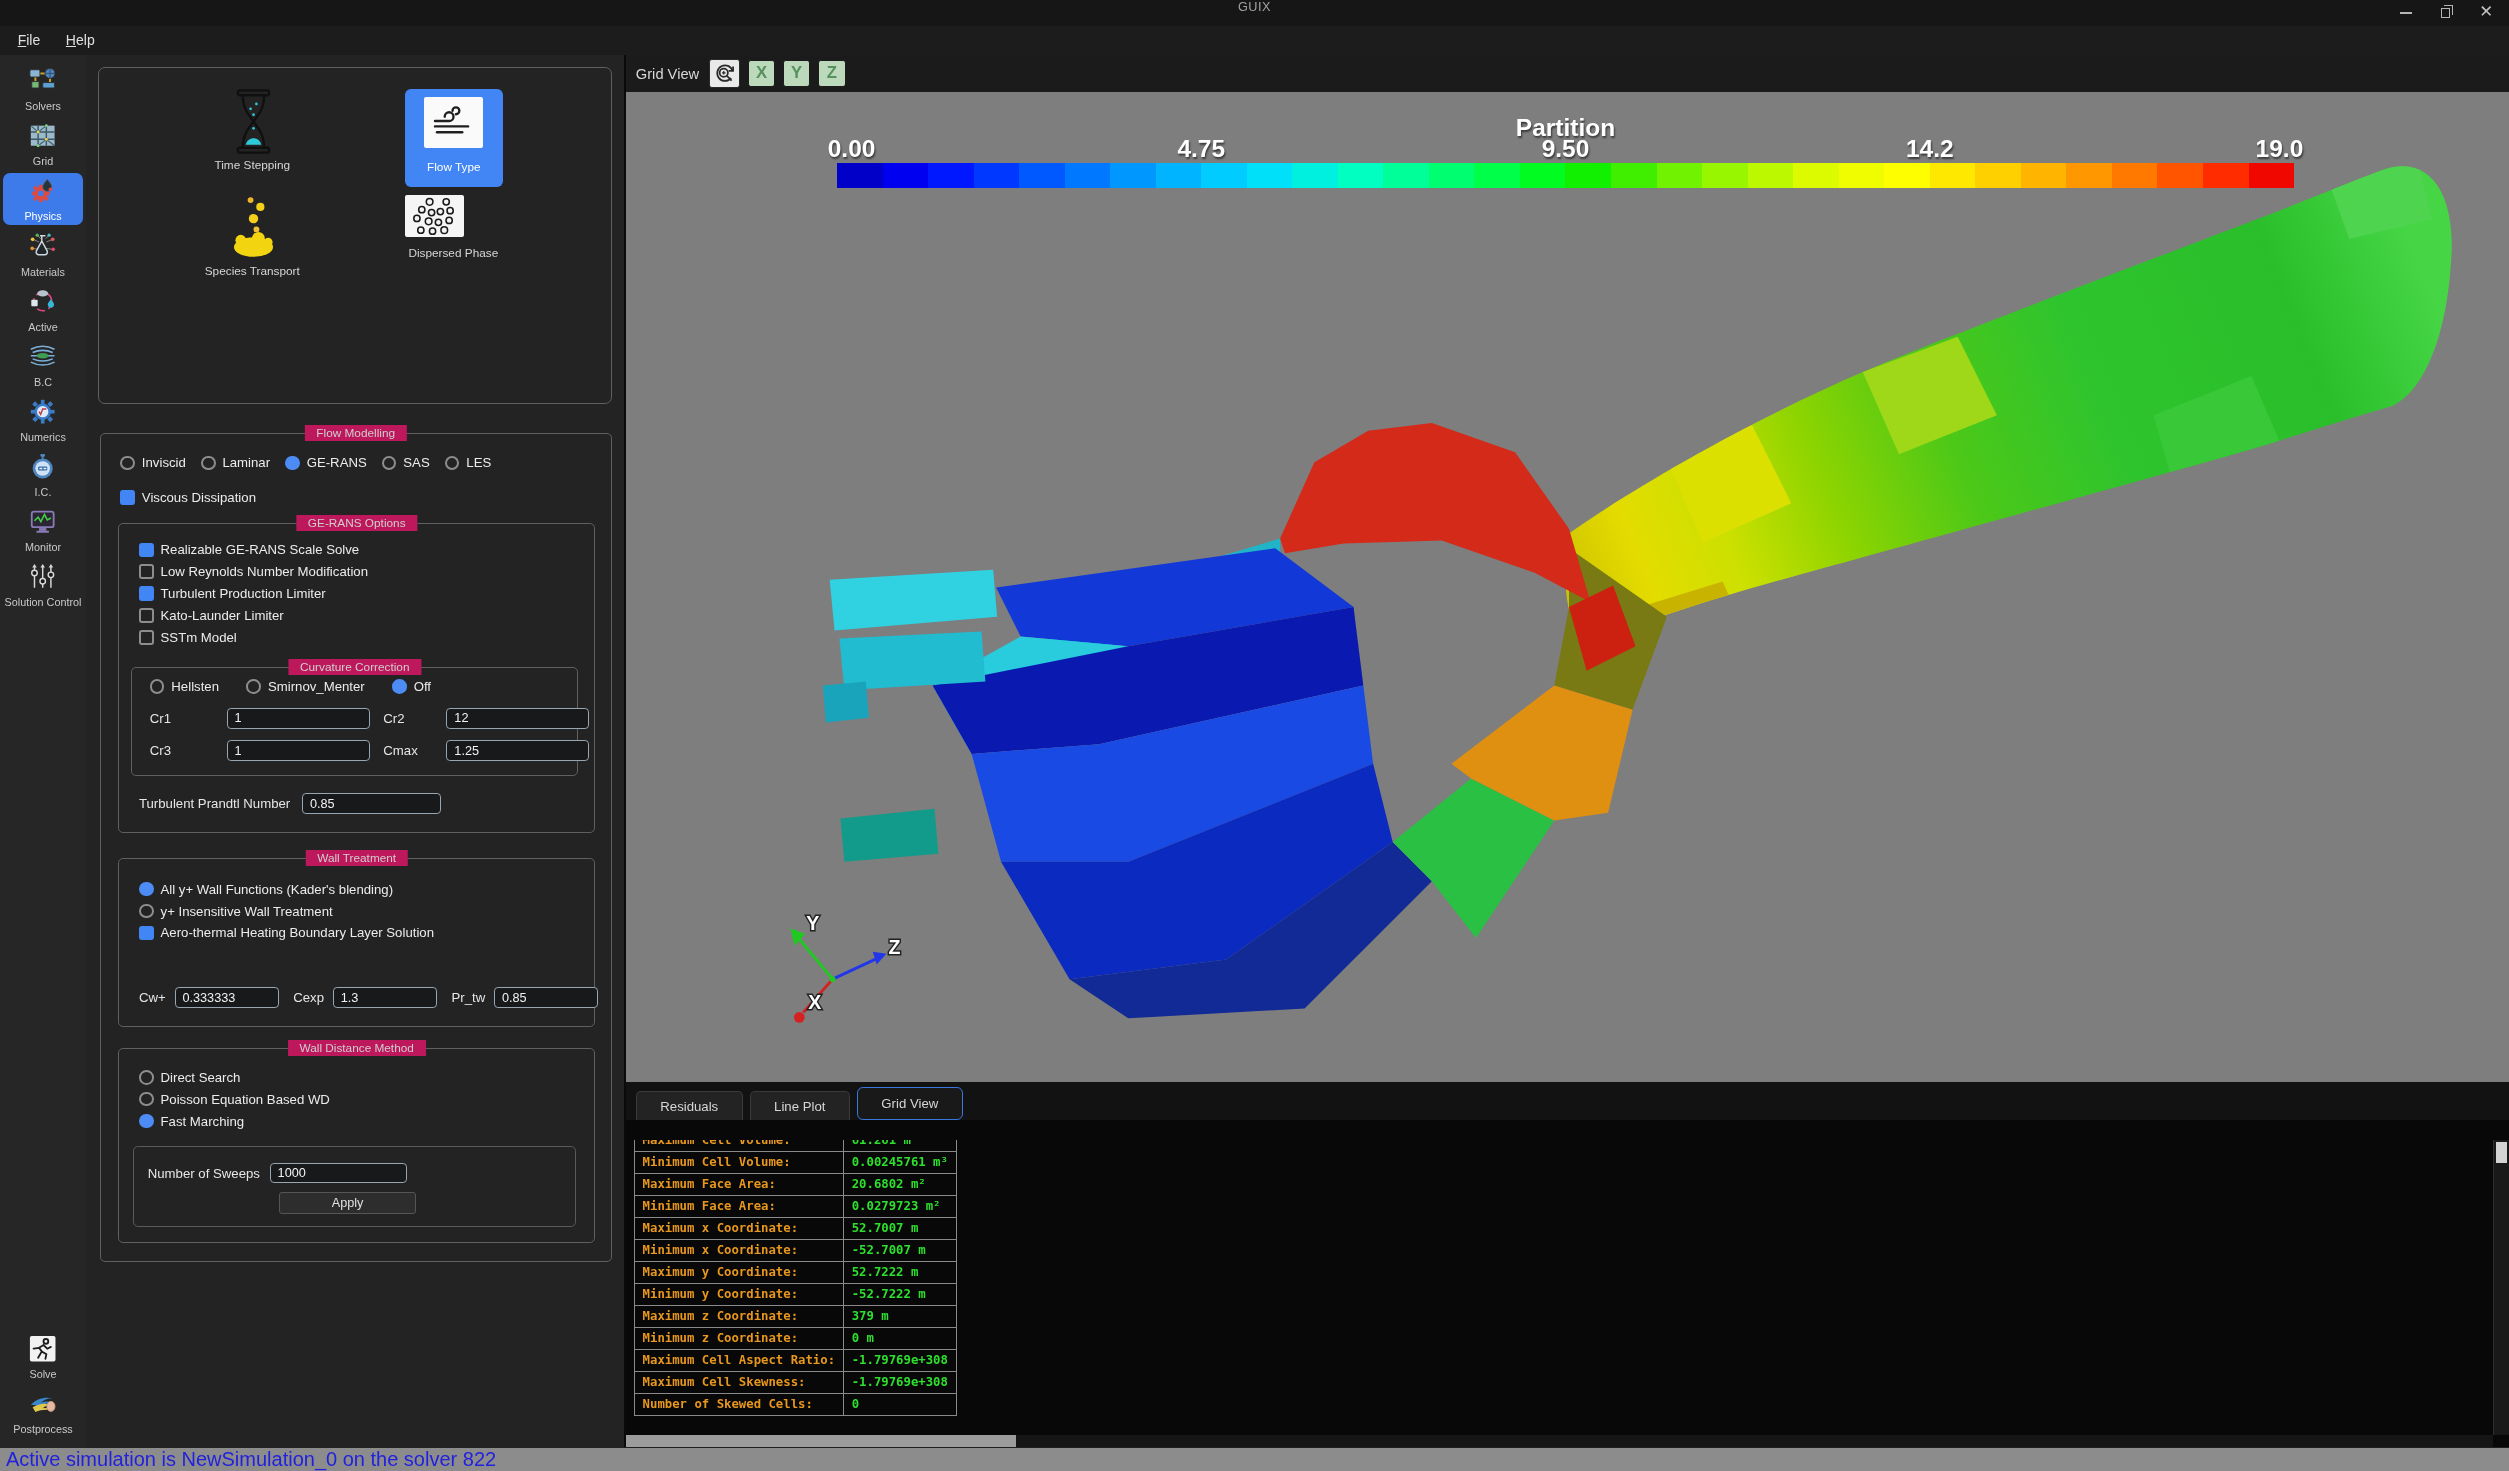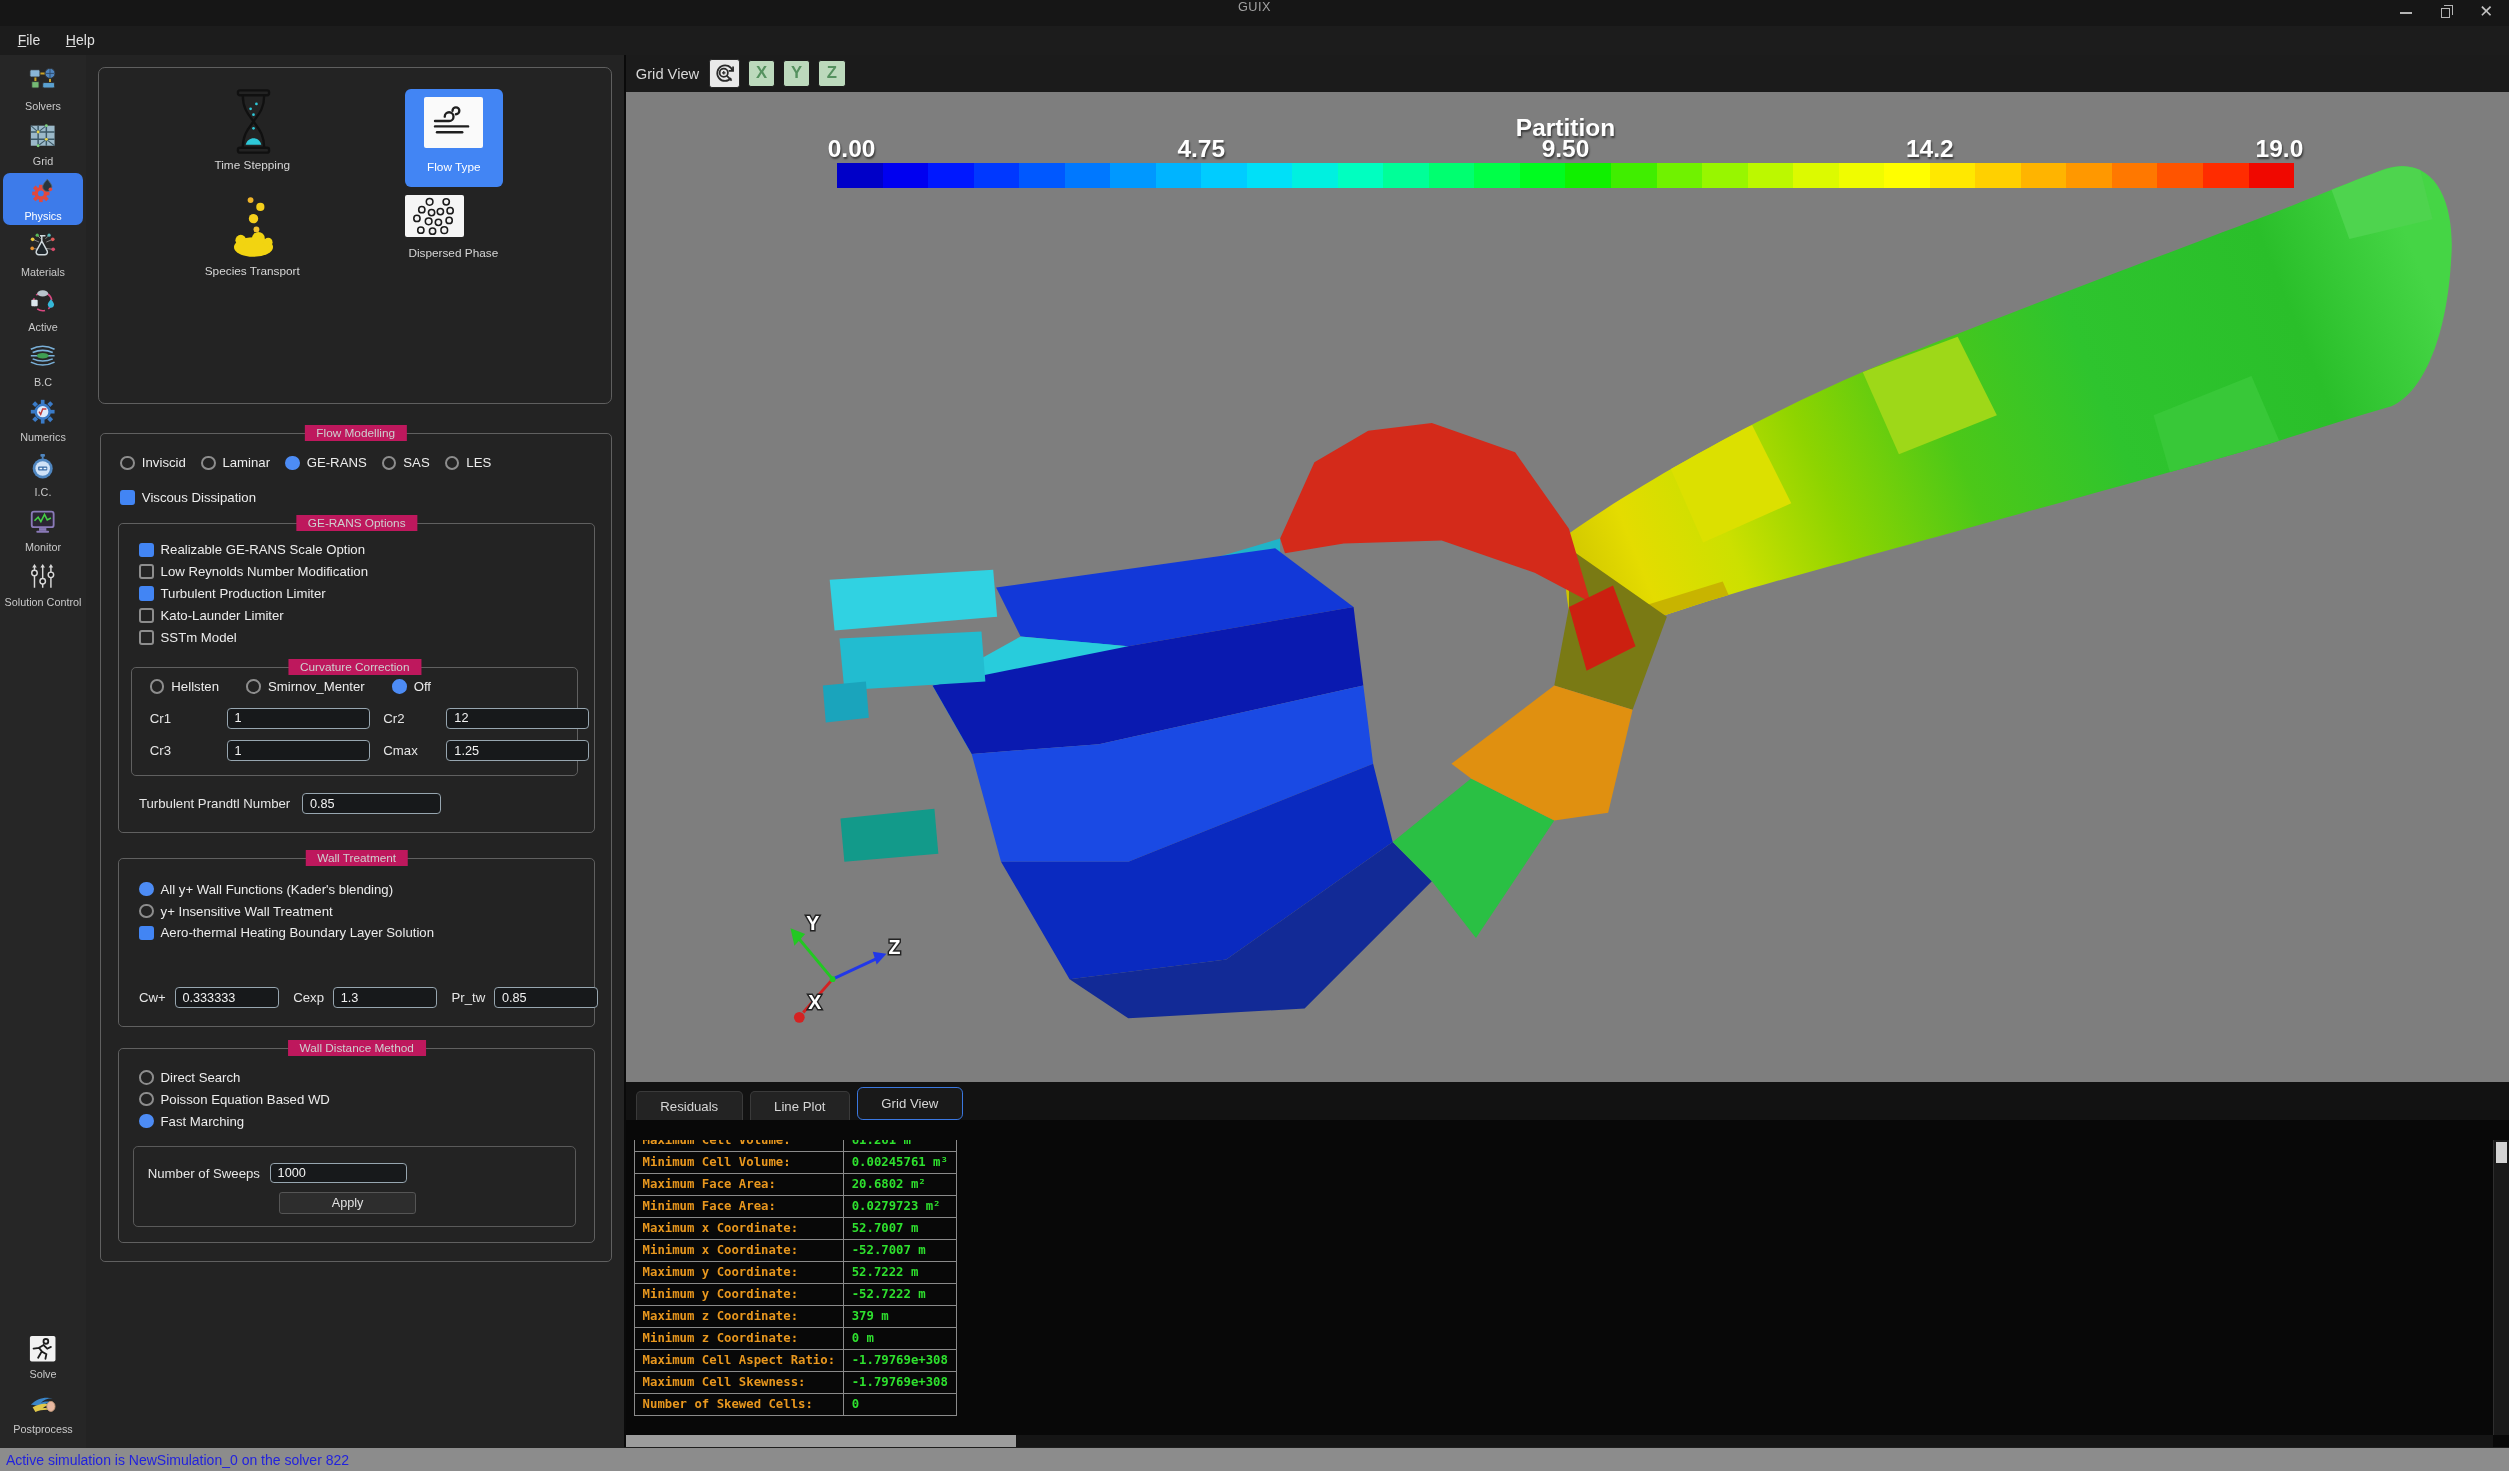--- a/index.html
+++ b/index.html
@@ -97,21 +97,21 @@
   table.msg-table { position:absolute; left:7.8px; top:-10.8px; border-collapse:collapse; }
   .msg-table td { border:1.6px solid #8a8a8a; font-family:"DejaVu Sans Mono",monospace; font-weight:bold; font-size:12.3px; height:22px; padding:0 7.8px; white-space:nowrap; }
   td.mlbl { color:#e8971e; min-width:186px; }
   td.mval { color:#2ee02e; min-width:94px; }
   .msg-vscroll { position:absolute; right:0; top:19.6px; bottom:11.8px; width:15.7px; background:#191919; border-left:1px solid #2e2e2e; }
   .vhandle { margin:2px; height:21.6px; background:#d4d4d4; }
   .msg-hscroll { position:absolute; left:0; right:15.7px; bottom:0; height:11.8px; background:#151515; }
   .hhandle { width:390px; height:100%; background:#9c9c9c; }
 
   
-  .statusbar { position:absolute; left:0; top:1448px; width:2509px; height:23.5px; background:#8c8c8c; color:#2222dd; font-size:14px; display:flex; align-items:center; padding-left:5.9px; }
+  .statusbar { position:absolute; left:0; top:1448px; width:2509px; height:23.5px; background:#8c8c8c; color:#2222dd; font-size:20px; display:flex; align-items:center; padding-left:5.9px; }
 </style>
 </head>
 <body>
 
 <div class="titlebar">
   <span class="win-title">GUIX</span>
   <div class="tb-controls">
     <span class="tb-min"></span>
     <span class="tb-restore"></span>
     <span class="tb-close">✕</span>
@@ -356,21 +356,21 @@
     <label class="opt viscous-row">
         <span class="check on"></span>
         <span>Viscous Dissipation</span>
       </label>
 
     <div class="groupbox gerans-box">
       <span class="gb-title">GE-RANS Options</span>
       <div class="gb-checks">
         <label class="opt">
             <span class="check on"></span>
-            <span>Realizable GE-RANS Scale Option</span>
+            <span>Realizable GE-RANS Scale Solve</span>
           </label>
         <label class="opt">
             <span class="check"></span>
             <span>Low Reynolds Number Modification</span>
           </label>
         <label class="opt">
             <span class="check on"></span>
             <span>Turbulent Production Limiter</span>
           </label>
         <label class="opt">

